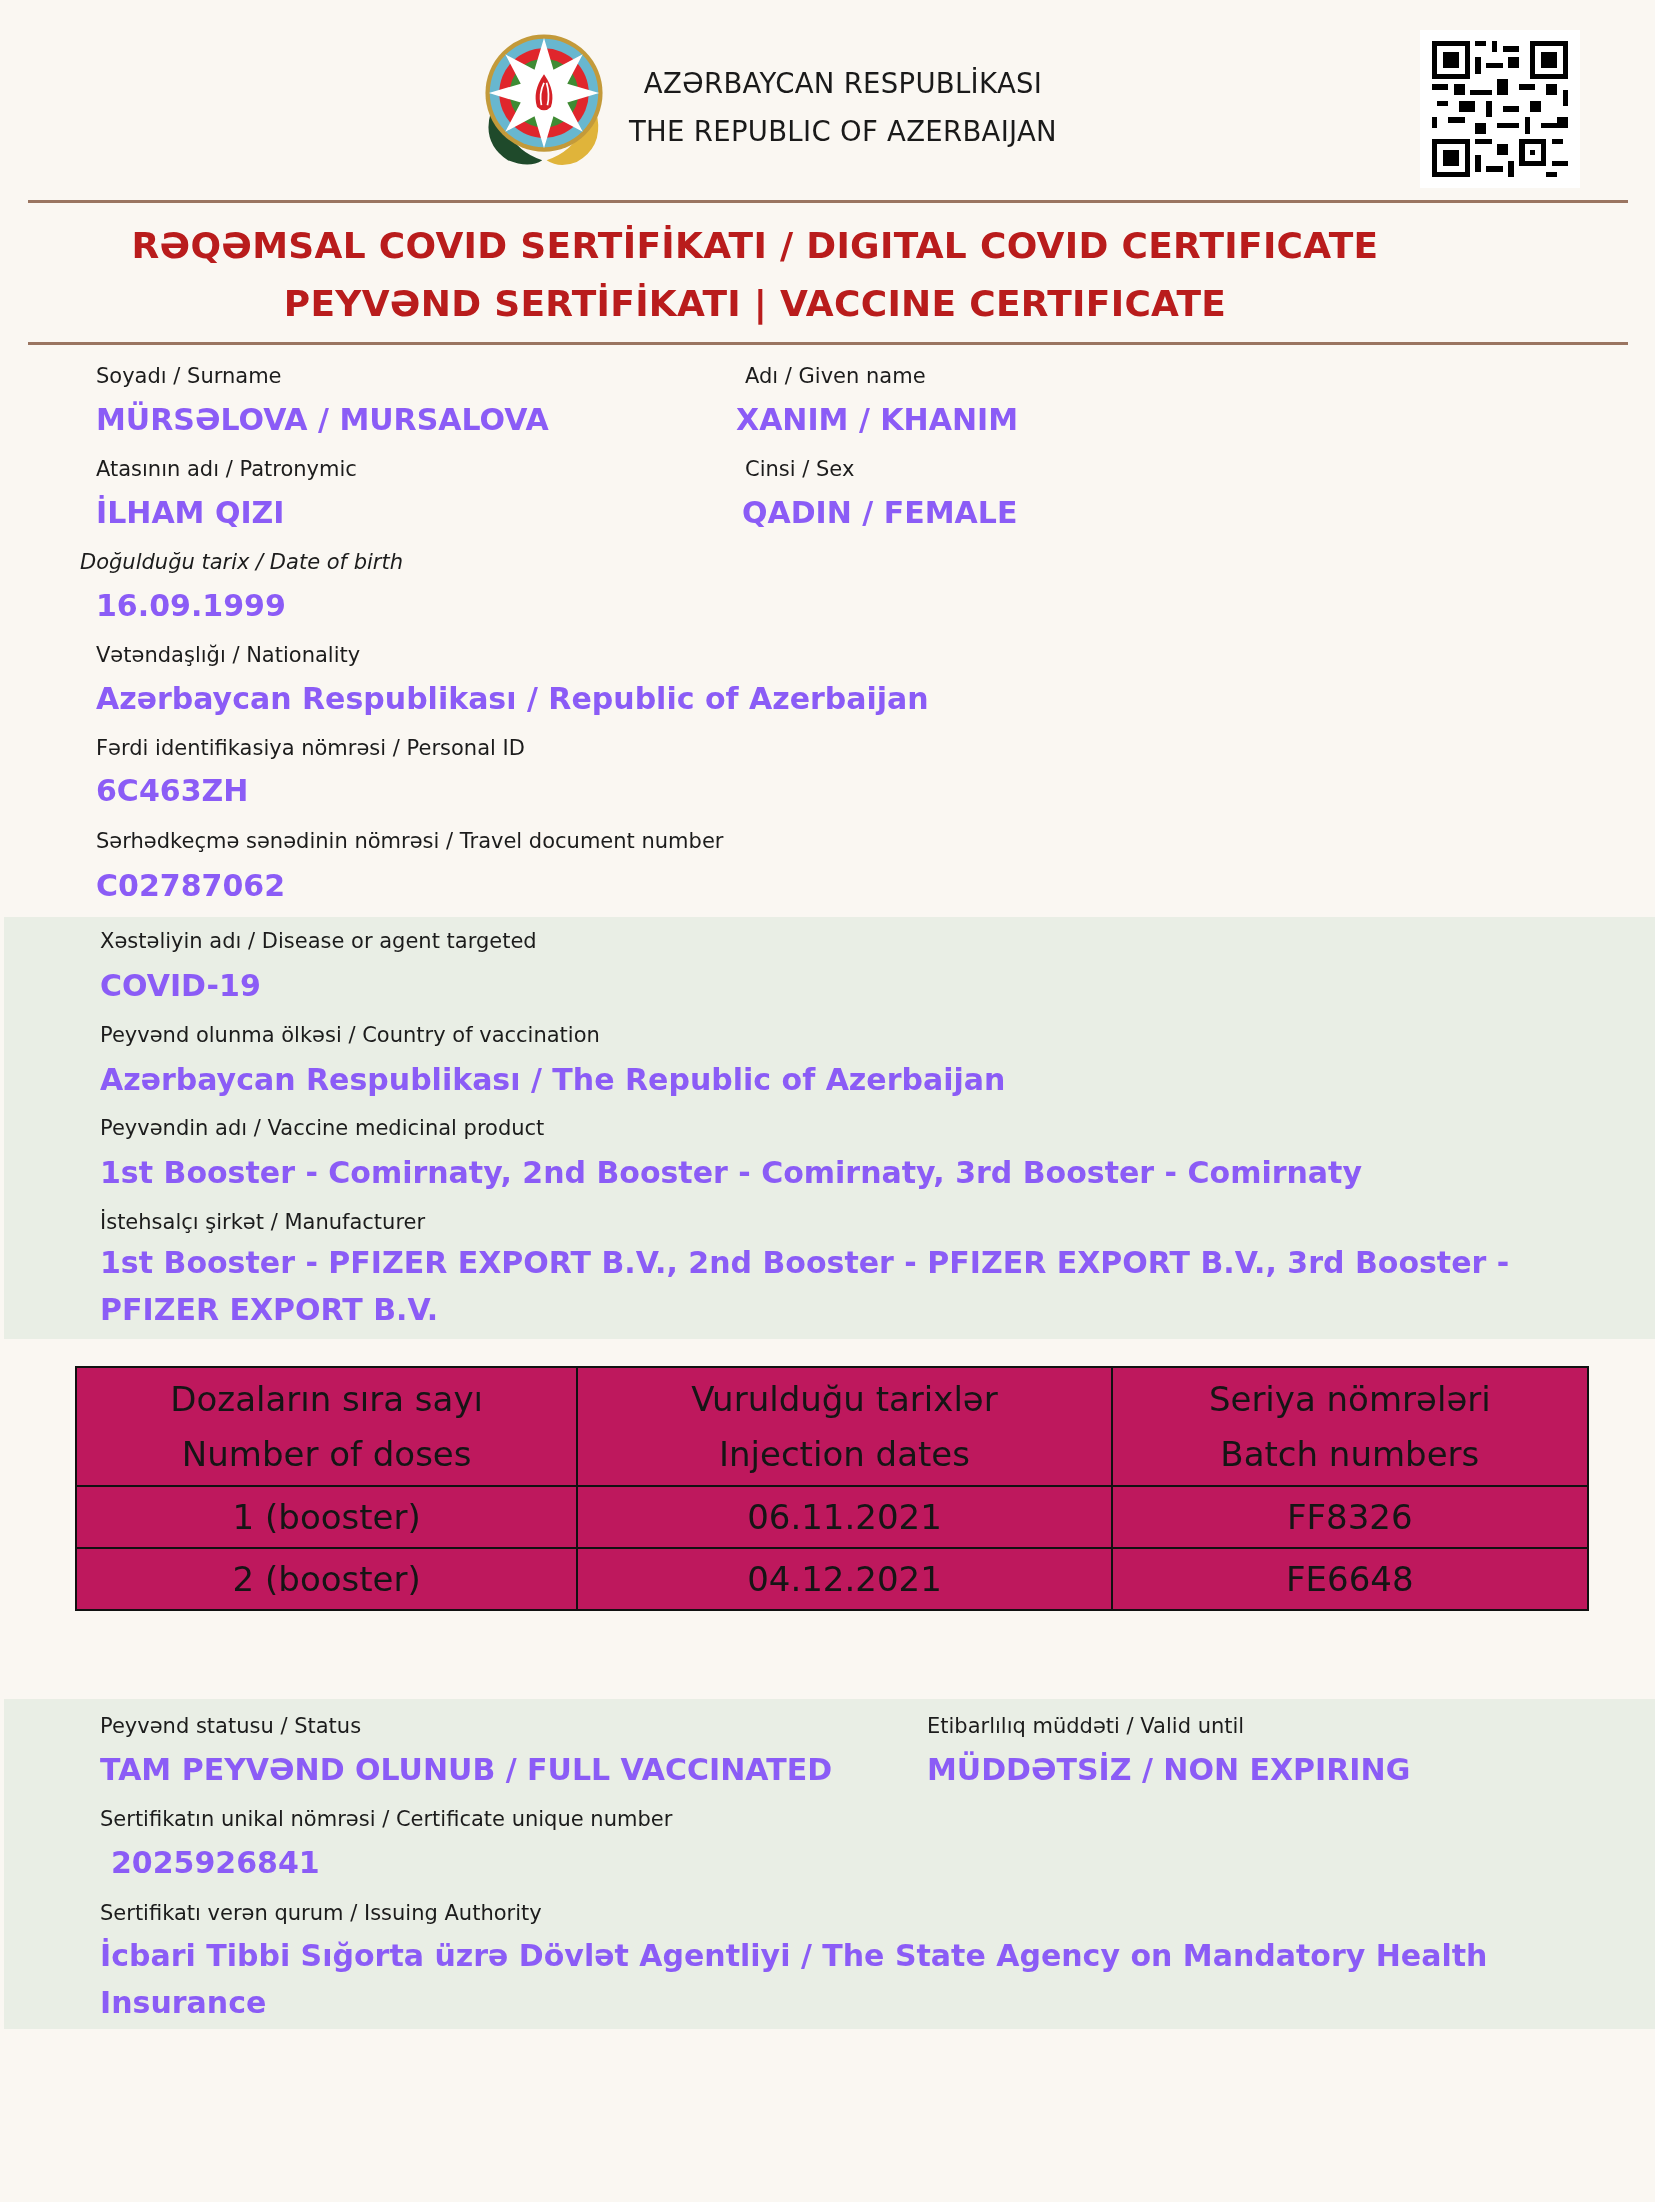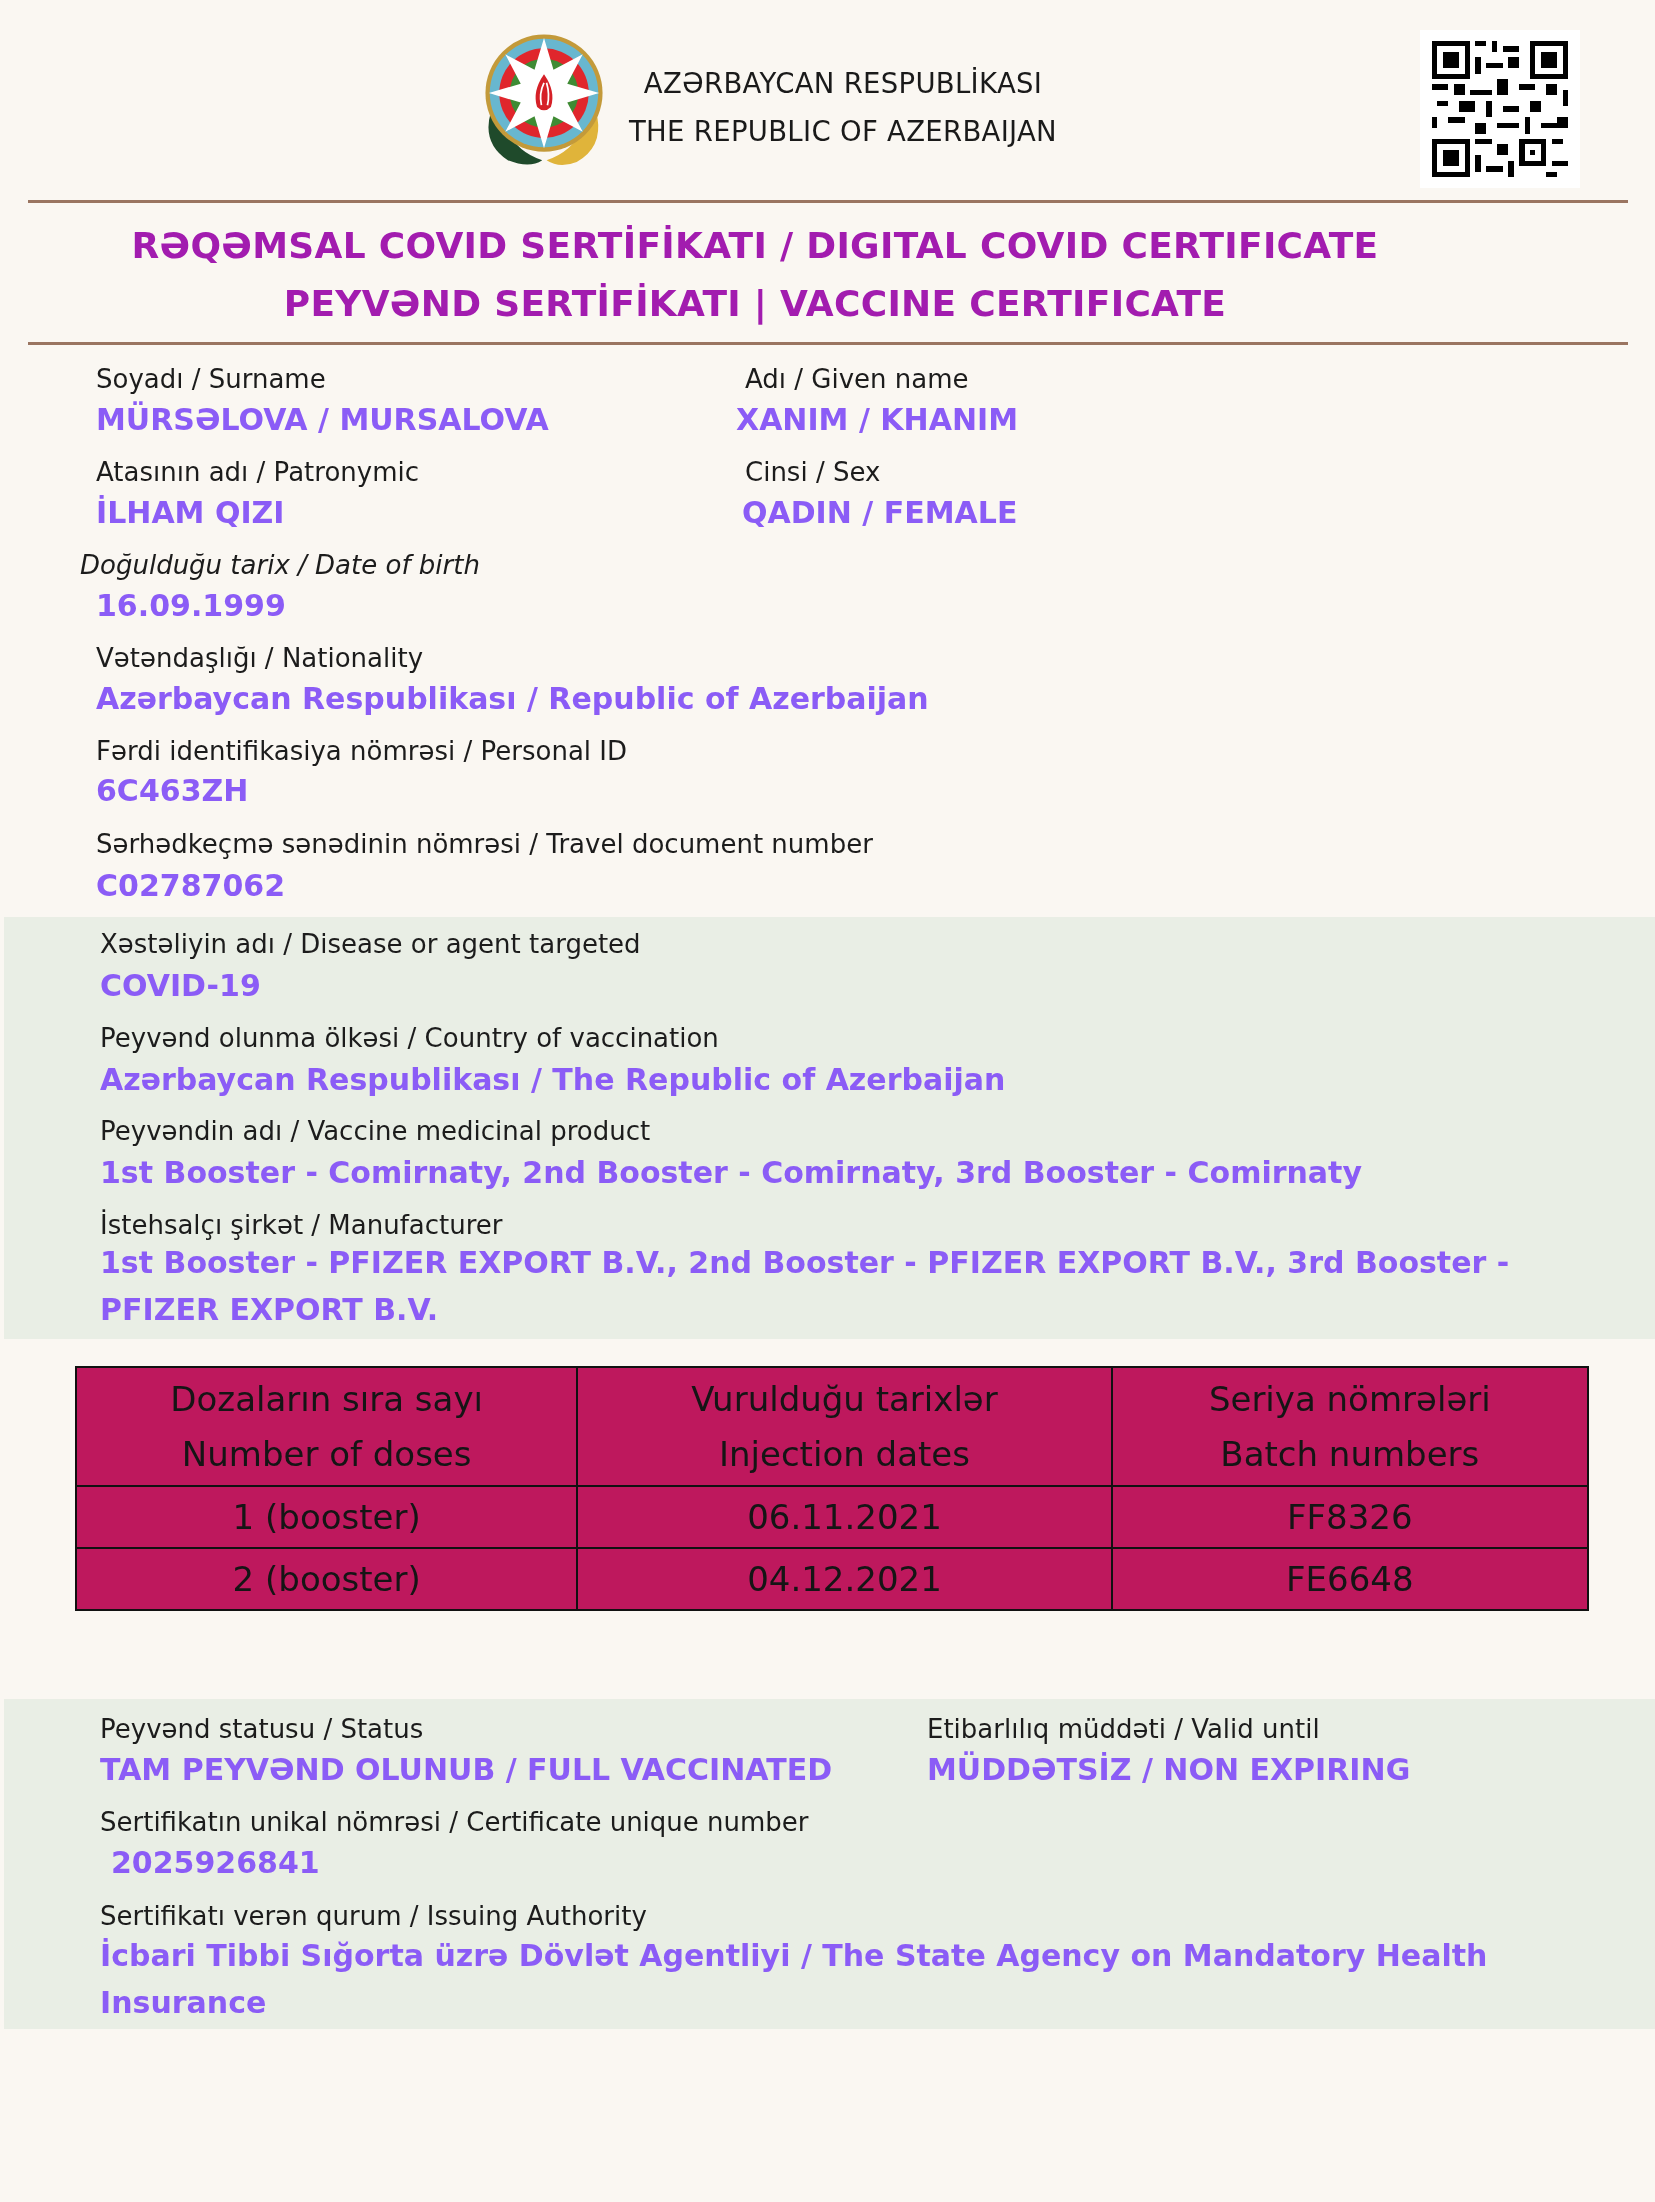--- a/index.html
+++ b/index.html
@@ -7,22 +7,22 @@
     width: 1655px; height: 2203px; position: relative; overflow: hidden;
     background: #faf7f2;
     font-family: "DejaVu Sans", sans-serif;
     color: #111;
   }
   .abs { position: absolute; }
   .emblem { left: 482px; top: 31px; width: 124px; height: 138px; }
   .country-line { left: 602px; width: 482px; text-align: center; font-size: 27.5px; color: #1a1a1a; letter-spacing: 0.3px; }
   .qr { left: 1420px; top: 30px; width: 160px; height: 158px; background: #fff; }
   .rule { left: 27.5px; width: 1600px; height: 2.6px; background: #9a7561; }
-  .title { left: 0; width: 1510px; text-align: center; font-size: 36px; font-weight: bold; color: #a21caf; letter-spacing: 0.3px; }
-  .label { font-size: 26px; color: #1c1c1c; white-space: nowrap; }
+  .title { left: 0; width: 1510px; text-align: center; font-size: 36px; font-weight: bold; color: #b91c1c; letter-spacing: 0.3px; }
+  .label { font-size: 21px; color: #1c1c1c; white-space: nowrap; }
   .value { font-size: 30px; font-weight: bold; color: #8b5cf6; white-space: nowrap; }
   .band { left: 4.3px; right: 0; background: #e9eee5; }
   .wrap { white-space: normal; line-height: 47px; }
   table.doses {
     position: absolute; left: 75px; top: 1366px; width: 1514px;
     border-collapse: collapse; background: #be185d;
     font-size: 34px; color: #151515;
   }
   table.doses td, table.doses th {
     border: 2.6px solid #111; text-align: center; font-weight: normal; padding: 0;

